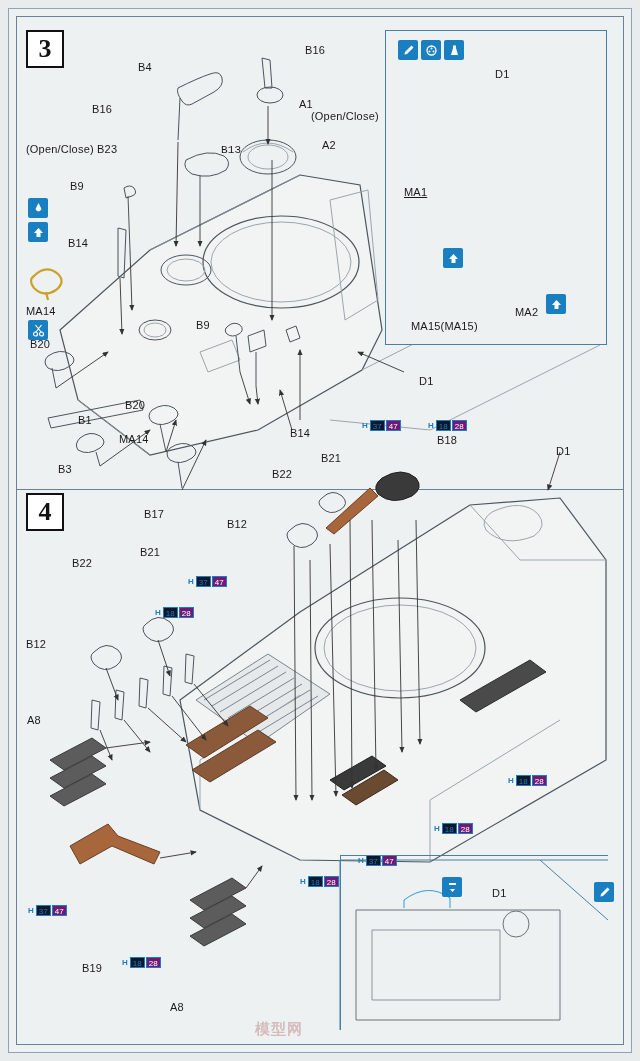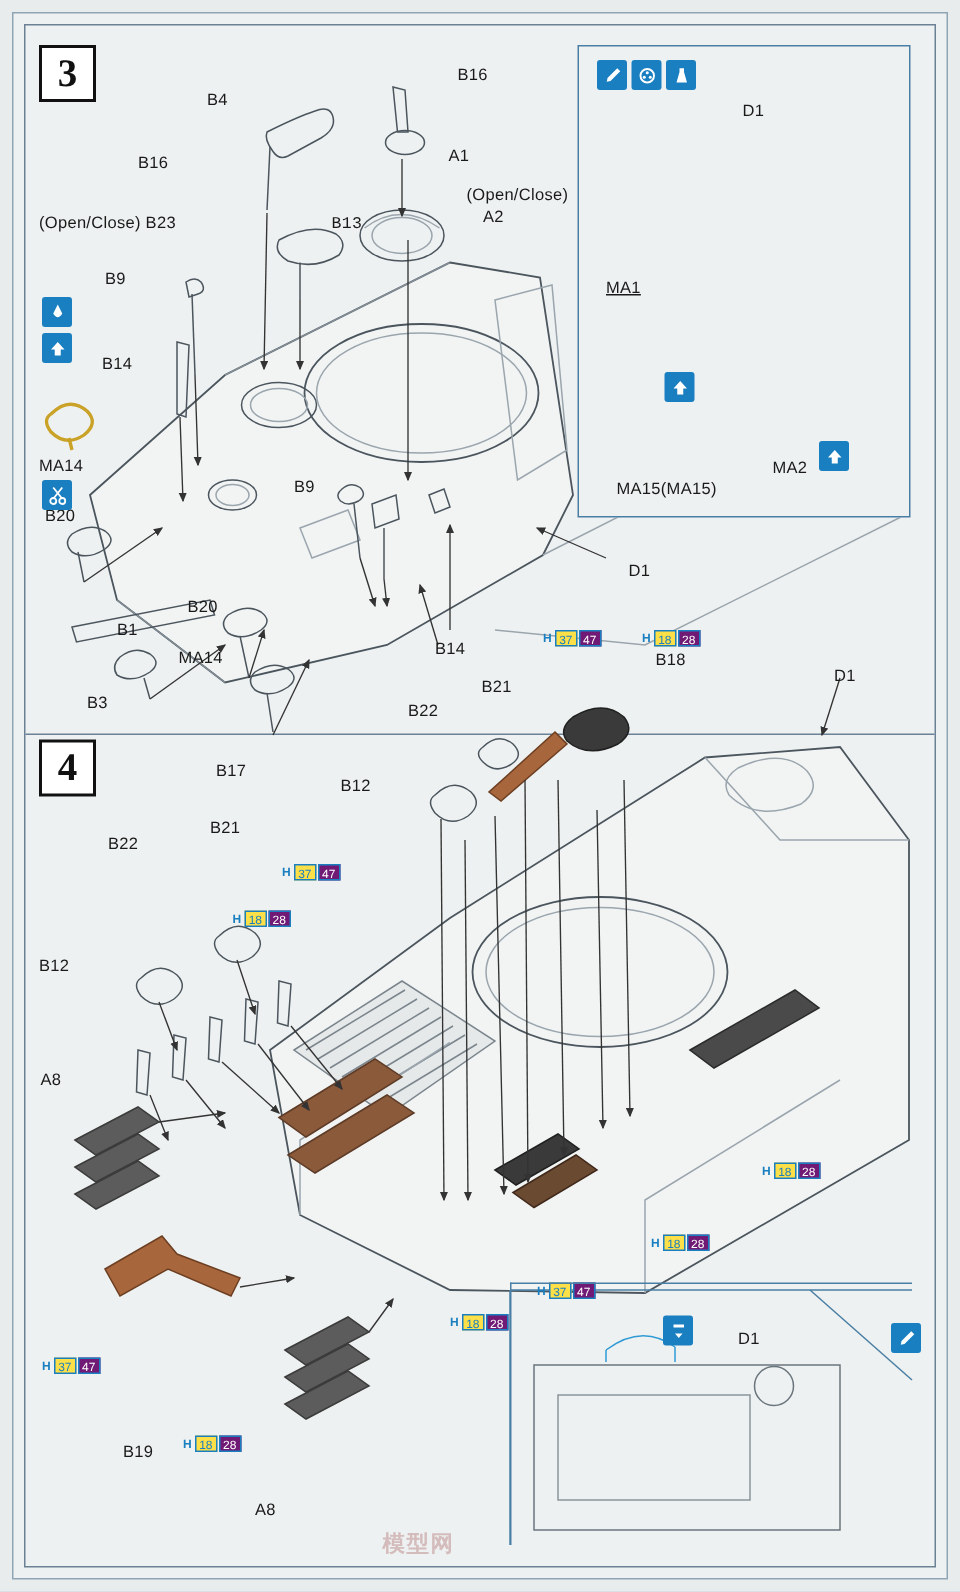--- a/index.html
+++ b/index.html
@@ -87,21 +87,21 @@
     line-height: 11px;
     font-family: "Liberation Sans", sans-serif;
     color: #1a7fc1;
   }
   .paint-tag .h {
     padding-right: 2px;
     color: #1a7fc1;
     font-weight: bold;
   }
   .paint-tag .n {
-    background: #fde047;
+    background: #0f172a;
     border: 1px solid #1a7fc1;
     color: #1a7fc1;
     padding: 0 2px;
     margin-right: 1px;
     box-sizing: border-box;
   }
   .paint-tag .n.filled {
     background: #701a75;
     color: #fff;
     border-color: #1a7fc1;
@@ -361,21 +361,21 @@
     <span>3</span>
   </div>
   <div class="step-box" style="left:26px; top:493px;">
     <span>4</span>
   </div>
 
   <div class="lbl" style="left:305px;top:44px;">B16</div>
   <div class="lbl" style="left:138px;top:61px;">B4</div>
   <div class="lbl" style="left:299px;top:98px;">A1</div>
   <div class="lbl" style="left:92px;top:103px;">B16</div>
-  <div class="lbl" style="left:311px;top:124px;">(Open/Close)</div>
+  <div class="lbl" style="left:311px;top:110px;">(Open/Close)</div>
   <div class="lbl" style="left:322px;top:139px;">A2</div>
   <div class="lbl" style="left:26px;top:143px;">(Open/Close) B23</div>
   <div class="lbl" style="left:221px;top:144px;font-family:Liberation Mono, monospace;">B13</div>
   <div class="lbl" style="left:70px;top:180px;">B9</div>
   <div class="lbl" style="left:68px;top:237px;">B14</div>
   <div class="lbl" style="left:26px;top:305px;">MA14</div>
   <div class="lbl" style="left:196px;top:319px;">B9</div>
   <div class="lbl" style="left:30px;top:338px;">B20</div>
   <div class="lbl" style="left:419px;top:375px;">D1</div>
   <div class="lbl" style="left:78px;top:414px;">B1</div>

